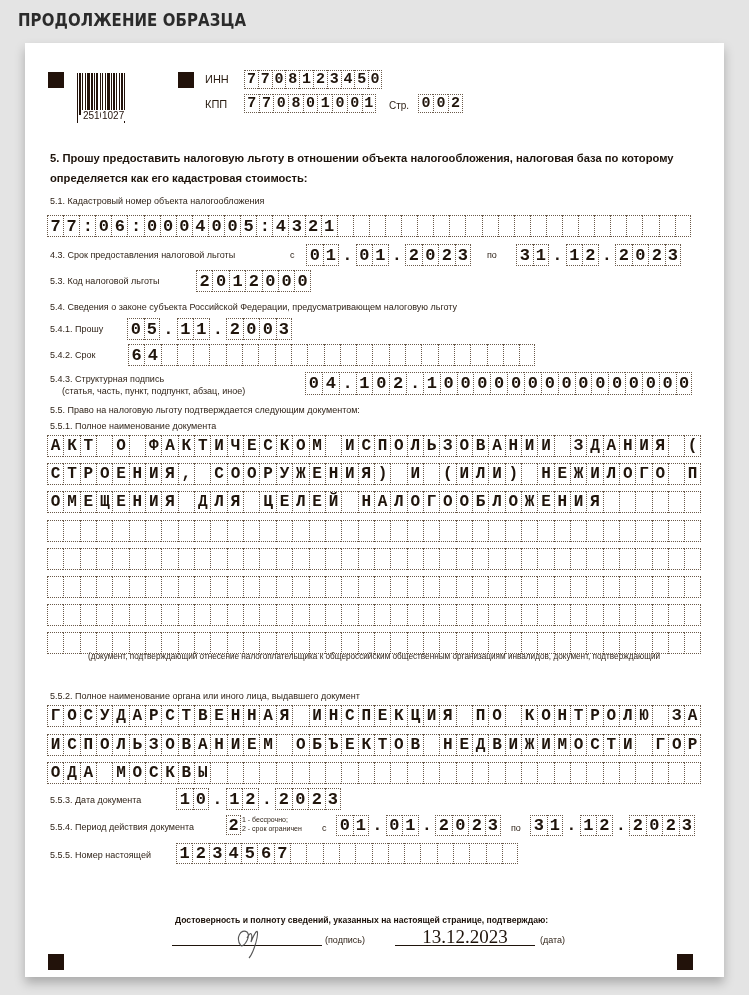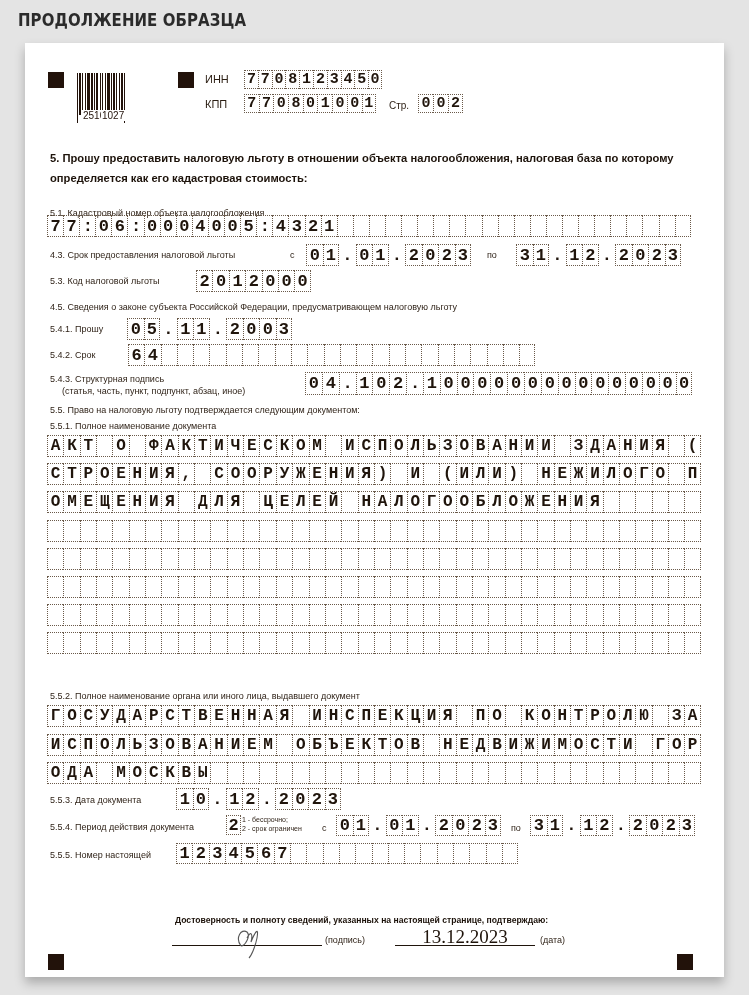--- a/index.html
+++ b/index.html
@@ -101,21 +101,21 @@
 <div class="abs lbl" style="left:389px;top:100px;font-size:10px;">Стр.</div>
 <div class="abs cells" id="page-cells" style="left:418px;top:94px;">
     <div class="cell" style="width: 15px; height: 19px; font-size: 15px;">0</div>
     <div class="cell" style="width: 15px; height: 19px; font-size: 15px;">0</div>
     <div class="cell" style="width: 15px; height: 19px; font-size: 15px;">2</div>
   </div>
 
 <div class="abs heading" style="left:50px;top:152px;">5. Прошу предоставить налоговую льготу в отношении объекта налогообложения, налоговая база по которому</div>
 <div class="abs heading" style="left:50px;top:172px;">определяется как его кадастровая стоимость:</div>
 
-<div class="abs lbl" style="left:50px;top:208px;">5.1. Кадастровый номер объекта налогообложения</div>
+<div class="abs lbl" style="left:50px;top:196px;">5.1. Кадастровый номер объекта налогообложения</div>
 <div class="abs cells" id="cad-cells" style="left:47px;top:215px;">
     <div class="cell" style="width: 16.1px; height: 22px; font-size: 17px;">7</div>
     <div class="cell" style="width: 16.1px; height: 22px; font-size: 17px;">7</div>
     <div class="cell" style="width: 16.1px; height: 22px; font-size: 17px;">:</div>
     <div class="cell" style="width: 16.1px; height: 22px; font-size: 17px;">0</div>
     <div class="cell" style="width: 16.1px; height: 22px; font-size: 17px;">6</div>
     <div class="cell" style="width: 16.1px; height: 22px; font-size: 17px;">:</div>
     <div class="cell" style="width: 16.1px; height: 22px; font-size: 17px;">0</div>
     <div class="cell" style="width: 16.1px; height: 22px; font-size: 17px;">0</div>
     <div class="cell" style="width: 16.1px; height: 22px; font-size: 17px;">0</div>
@@ -196,21 +196,21 @@
 <div class="abs cells" id="code-cells" style="left:196px;top:270px;">
     <div class="cell" style="width: 16.4px; height: 22px; font-size: 17px;">2</div>
     <div class="cell" style="width: 16.4px; height: 22px; font-size: 17px;">0</div>
     <div class="cell" style="width: 16.4px; height: 22px; font-size: 17px;">1</div>
     <div class="cell" style="width: 16.4px; height: 22px; font-size: 17px;">2</div>
     <div class="cell" style="width: 16.4px; height: 22px; font-size: 17px;">0</div>
     <div class="cell" style="width: 16.4px; height: 22px; font-size: 17px;">0</div>
     <div class="cell" style="width: 16.4px; height: 22px; font-size: 17px;">0</div>
   </div>
 
-<div class="abs lbl" style="left:50px;top:302px;">4.5. Сведения о законе субъекта Российской Федерации, предусматривающем налоговую льготу</div>
+<div class="abs lbl" style="left:50px;top:302px;">5.4. Сведения о законе субъекта Российской Федерации, предусматривающем налоговую льготу</div>
 <div class="abs lbl" style="left:50px;top:324px;">5.4.1. Прошу</div>
 <div class="abs" id="date-541" style="left: 127px; top: 318px; display: flex;">
     <div class="cells">
       <div class="cell" style="width: 16.5px; height: 22px; font-size: 17px;">0</div>
       <div class="cell" style="width: 16.5px; height: 22px; font-size: 17px;">5</div>
     </div>
     <div class="sep" style="width: 16.5px; height: 22px; font-size: 17px;">.</div>
     <div class="cells">
       <div class="cell" style="width: 16.5px; height: 22px; font-size: 17px;">1</div>
       <div class="cell" style="width: 16.5px; height: 22px; font-size: 17px;">1</div>
@@ -613,20 +613,21 @@
       <div class="cell" style="width: 16.35px; height: 22px; font-size: 16px;"></div>
       <div class="cell" style="width: 16.35px; height: 22px; font-size: 16px;"></div>
       <div class="cell" style="width: 16.35px; height: 22px; font-size: 16px;"></div>
       <div class="cell" style="width: 16.35px; height: 22px; font-size: 16px;"></div>
       <div class="cell" style="width: 16.35px; height: 22px; font-size: 16px;"></div>
       <div class="cell" style="width: 16.35px; height: 22px; font-size: 16px;"></div>
       <div class="cell" style="width: 16.35px; height: 22px; font-size: 16px;"></div>
     </div>
   </div>
 <div class="abs note" style="left:47px;top:651px;width:654px;">
+  <div>(документ, подтверждающий отнесение налогоплательщика к общероссийским общественным организациям инвалидов, документ, подтверждающий</div>
 </div>
 
 <div class="abs lbl" style="left:50px;top:691px;">5.5.2. Полное наименование органа или иного лица, выдавшего документ</div>
 <div class="abs" id="issuer-rows" style="left:47px;top:705px;">
     <div class="cells" style="position: absolute; left: 0px; top: 0px;">
       <div class="cell" style="width: 16.35px; height: 22px; font-size: 16px;">Г</div>
       <div class="cell" style="width: 16.35px; height: 22px; font-size: 16px;">О</div>
       <div class="cell" style="width: 16.35px; height: 22px; font-size: 16px;">С</div>
       <div class="cell" style="width: 16.35px; height: 22px; font-size: 16px;">У</div>
       <div class="cell" style="width: 16.35px; height: 22px; font-size: 16px;">Д</div>

